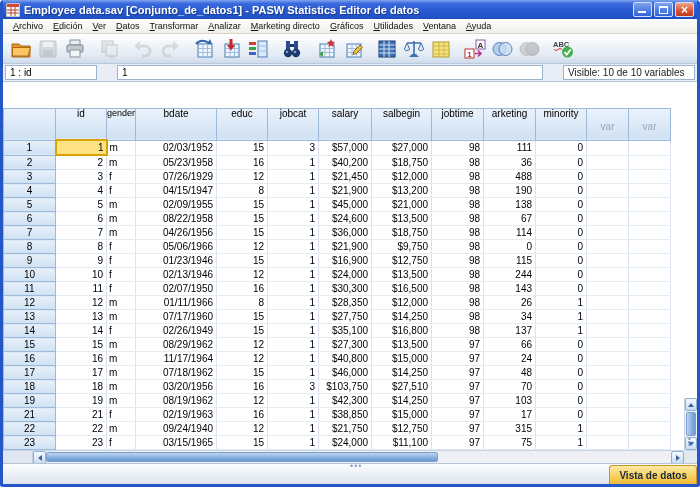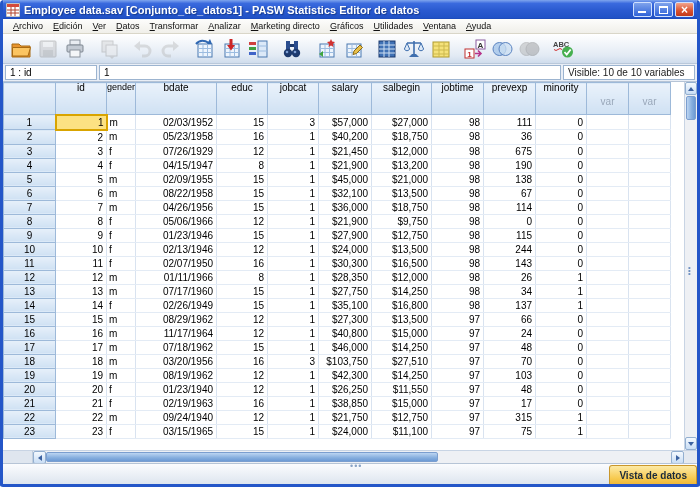--- a/index.html
+++ b/index.html
@@ -35,27 +35,27 @@
   .menuitem u{text-decoration:underline;}
   
   .toolbar{height:30px;flex:0 0 30px;background:linear-gradient(#ffffff,#e2eaf4 75%,#cfdcec);
     border-bottom:1px solid #b9c8da;display:flex;align-items:center;padding:1px 4px;}
   .tbtn{width:27px;height:26px;display:flex;align-items:center;justify-content:center;border-radius:2px;}
   .tbtn.gap{margin-left:7px;}
   .tbtn.disabled{opacity:.45;filter:grayscale(.9);}
   .ticon{display:flex;}
   
   .cellrefbar{height:18px;flex:0 0 18px;background:#e9eef6;border-bottom:1px solid #b6c4d6;
-    display:flex;align-items:stretch;padding:1px 2px;gap:2px;font-size:10px;}
+    display:flex;align-items:stretch;padding:1px 2px;gap:20px;font-size:10px;}
   .refbox{background:#fff;border:1px solid #9cb4d0;display:flex;align-items:center;padding:0 4px;white-space:nowrap;}
   .refcell{width:92px;flex:0 0 92px;}
   .refvalue{flex:1;}
   .refvisible{width:132px;flex:0 0 132px;color:#222;text-align:right;}
   
-  .gridzone{flex:1;display:flex;min-height:0;background:#fff;}
+  .gridzone{flex:1;display:flex;min-height:0;background:#fff;align-items:flex-end;}
   .gridviewport{flex:1;overflow:hidden;position:relative;background:#fff;}
   table.grid{border-collapse:collapse;table-layout:fixed;font-size:10px;color:#000;}
   table.grid th,table.grid td{padding:0;overflow:hidden;white-space:nowrap;}
   .hcell{background:linear-gradient(#eaf2fb,#cfe1f3);border:1px solid #9db9d9;
     font-weight:normal;text-align:center;vertical-align:top;padding-top:2px;
     font-size:10px;line-height:10px;}
   .hcell.wrap{word-break:break-all;font-size:9px;line-height:9px;}
   .hcell.varcol{color:#9aa8ba;vertical-align:middle;padding-top:6px;}
   .corner{background:linear-gradient(#eaf2fb,#cfe1f3);border:1px solid #9db9d9;}
   .rowhdr{background:linear-gradient(#e7f0fa,#cfe1f3);border:1px solid #9db9d9;
@@ -347,21 +347,21 @@
             <tr style="height: 32px;">
               <th class="corner"></th>
               <th class="hcell">id</th>
               <th class="hcell wrap">gender</th>
               <th class="hcell">bdate</th>
               <th class="hcell">educ</th>
               <th class="hcell">jobcat</th>
               <th class="hcell">salary</th>
               <th class="hcell">salbegin</th>
               <th class="hcell">jobtime</th>
-              <th class="hcell">prevexp</th>
+              <th class="hcell">arketing</th>
               <th class="hcell">minority</th>
               <th class="hcell varcol">var</th>
               <th class="hcell varcol">var</th>
             </tr>
           </thead>
         <tbody>
             <tr class="datarow">
               <th class="rowhdr">1</th>
               <td class="active">1</td>
               <td class="al">m</td>
@@ -394,21 +394,21 @@
             <tr class="datarow">
               <th class="rowhdr">3</th>
               <td>3</td>
               <td class="al">f</td>
               <td>07/26/1929</td>
               <td>12</td>
               <td>1</td>
               <td>$21,450</td>
               <td>$12,000</td>
               <td>98</td>
-              <td>675</td>
+              <td>488</td>
               <td>0</td>
               <td></td>
               <td></td>
             </tr>
             <tr class="datarow">
               <th class="rowhdr">4</th>
               <td>4</td>
               <td class="al">f</td>
               <td>04/15/1947</td>
               <td>8</td>
@@ -436,21 +436,21 @@
               <td></td>
               <td></td>
             </tr>
             <tr class="datarow">
               <th class="rowhdr">6</th>
               <td>6</td>
               <td class="al">m</td>
               <td>08/22/1958</td>
               <td>15</td>
               <td>1</td>
-              <td>$32,100</td>
+              <td>$24,600</td>
               <td>$13,500</td>
               <td>98</td>
               <td>67</td>
               <td>0</td>
               <td></td>
               <td></td>
             </tr>
             <tr class="datarow">
               <th class="rowhdr">7</th>
               <td>7</td>
@@ -481,21 +481,21 @@
               <td></td>
               <td></td>
             </tr>
             <tr class="datarow">
               <th class="rowhdr">9</th>
               <td>9</td>
               <td class="al">f</td>
               <td>01/23/1946</td>
               <td>15</td>
               <td>1</td>
-              <td>$27,900</td>
+              <td>$16,900</td>
               <td>$12,750</td>
               <td>98</td>
               <td>115</td>
               <td>0</td>
               <td></td>
               <td></td>
             </tr>
             <tr class="datarow">
               <th class="rowhdr">10</th>
               <td>10</td>
@@ -635,35 +635,20 @@
               <th class="rowhdr">19</th>
               <td>19</td>
               <td class="al">m</td>
               <td>08/19/1962</td>
               <td>12</td>
               <td>1</td>
               <td>$42,300</td>
               <td>$14,250</td>
               <td>97</td>
               <td>103</td>
-              <td>0</td>
-              <td></td>
-              <td></td>
-            </tr>
-            <tr class="datarow">
-              <th class="rowhdr">20</th>
-              <td>20</td>
-              <td class="al">f</td>
-              <td>01/23/1940</td>
-              <td>12</td>
-              <td>1</td>
-              <td>$26,250</td>
-              <td>$11,550</td>
-              <td>97</td>
-              <td>48</td>
               <td>0</td>
               <td></td>
               <td></td>
             </tr>
             <tr class="datarow">
               <th class="rowhdr">21</th>
               <td>21</td>
               <td class="al">f</td>
               <td>02/19/1963</td>
               <td>16</td>

